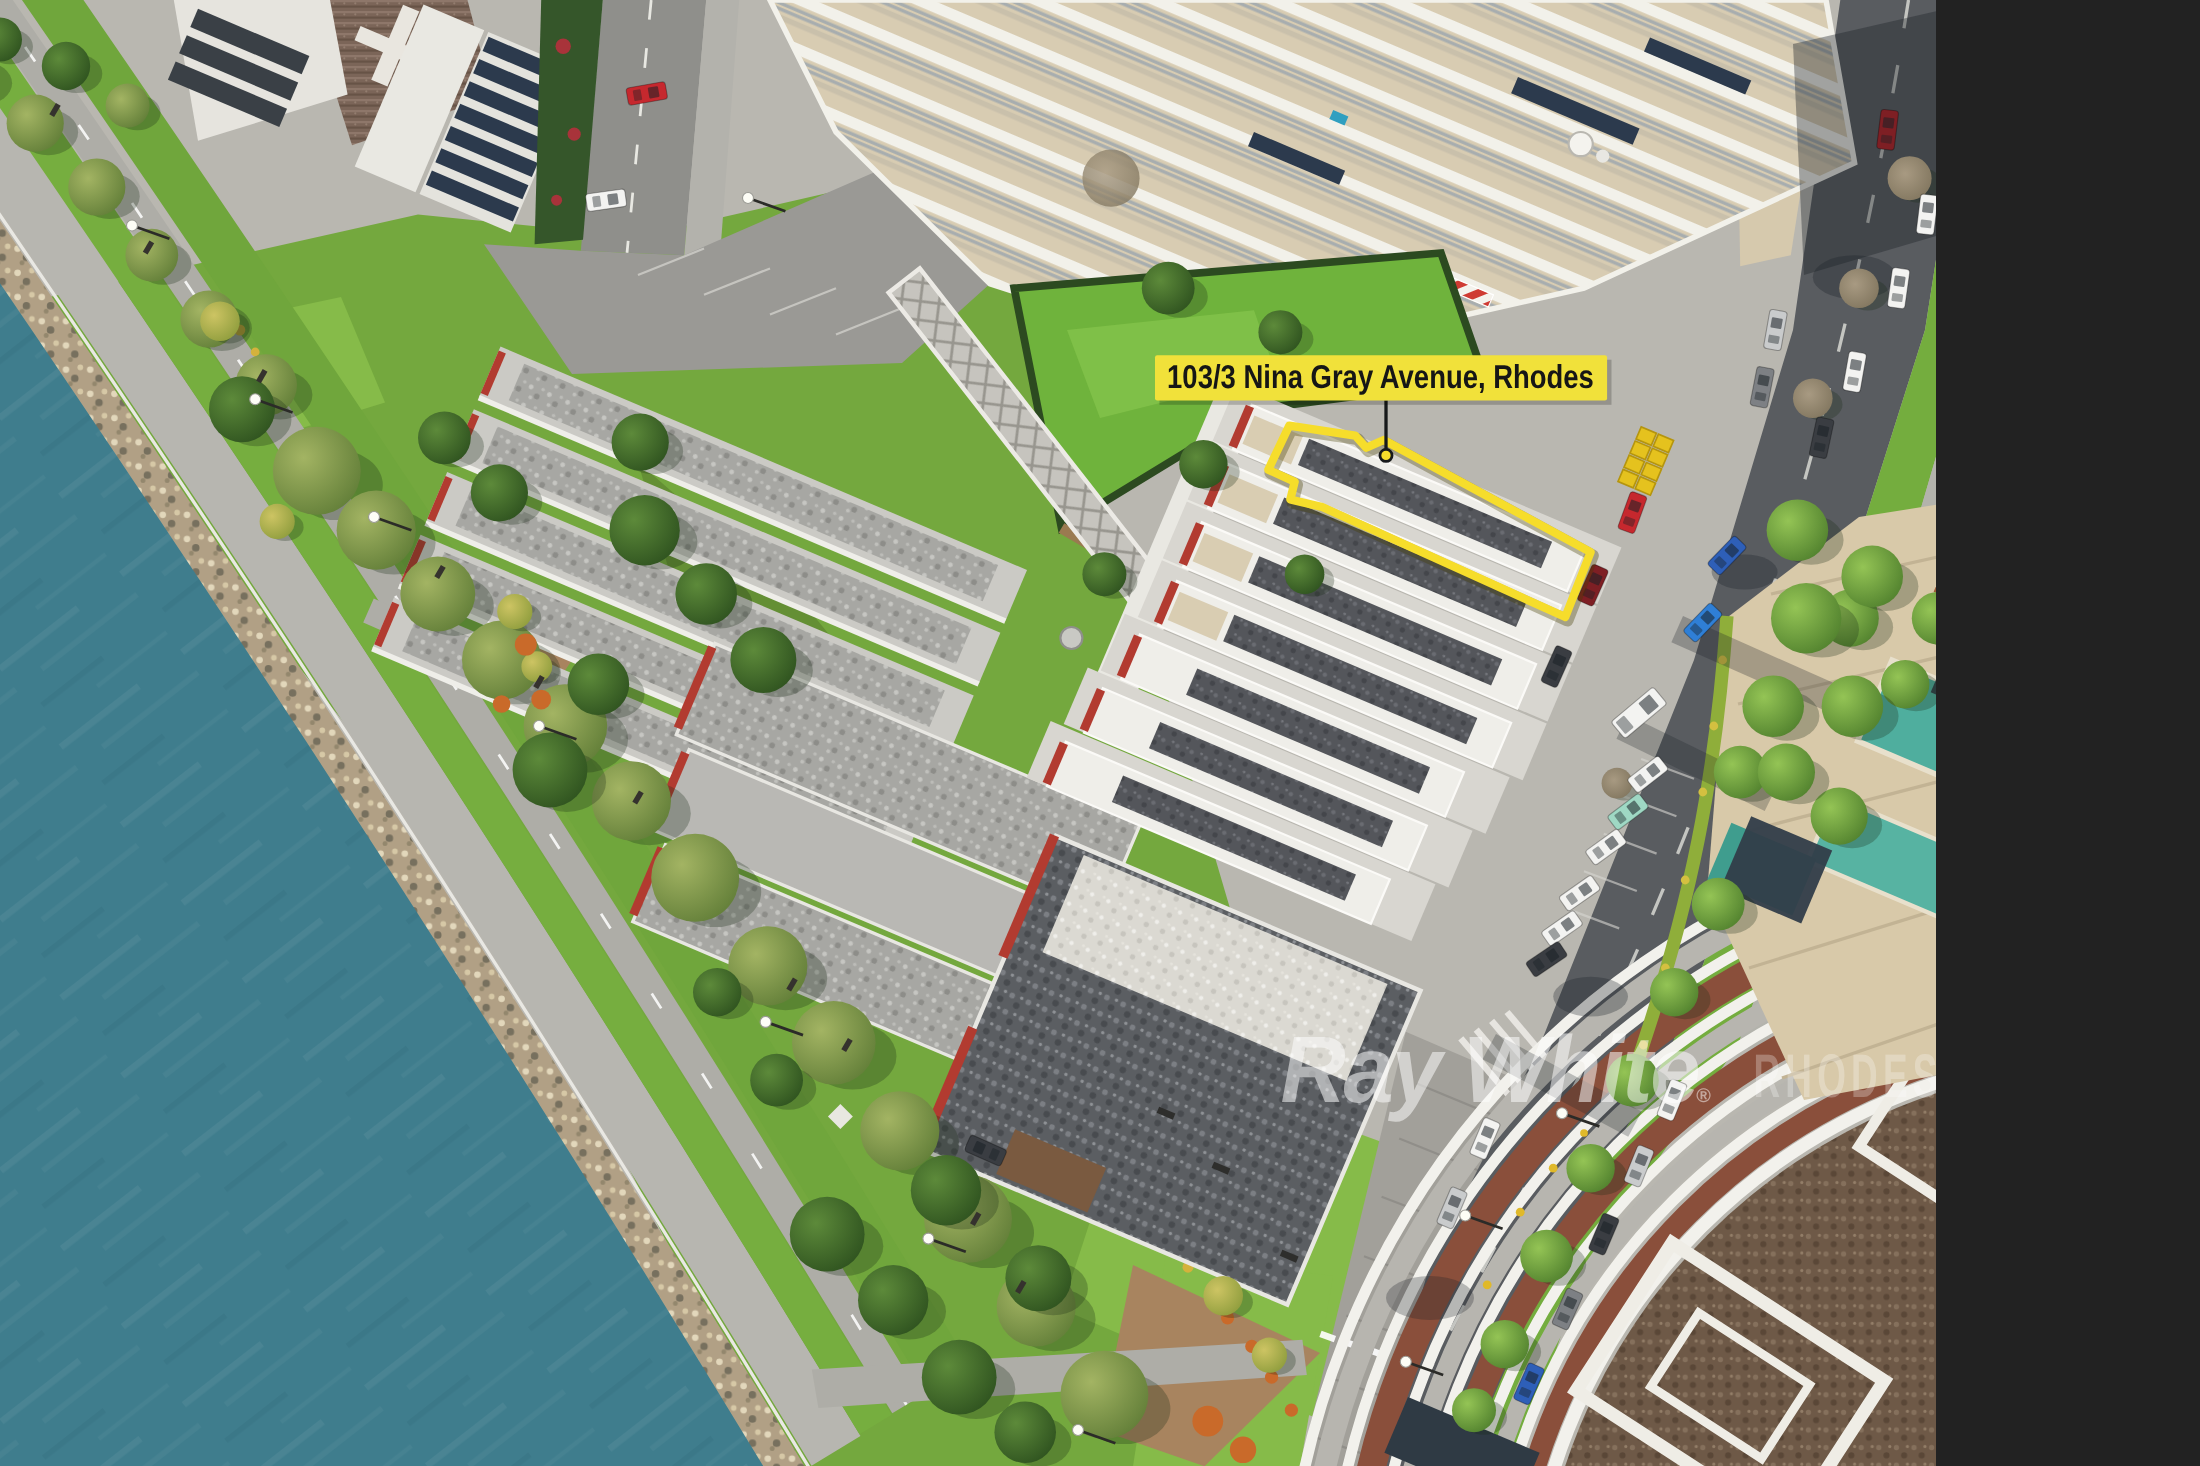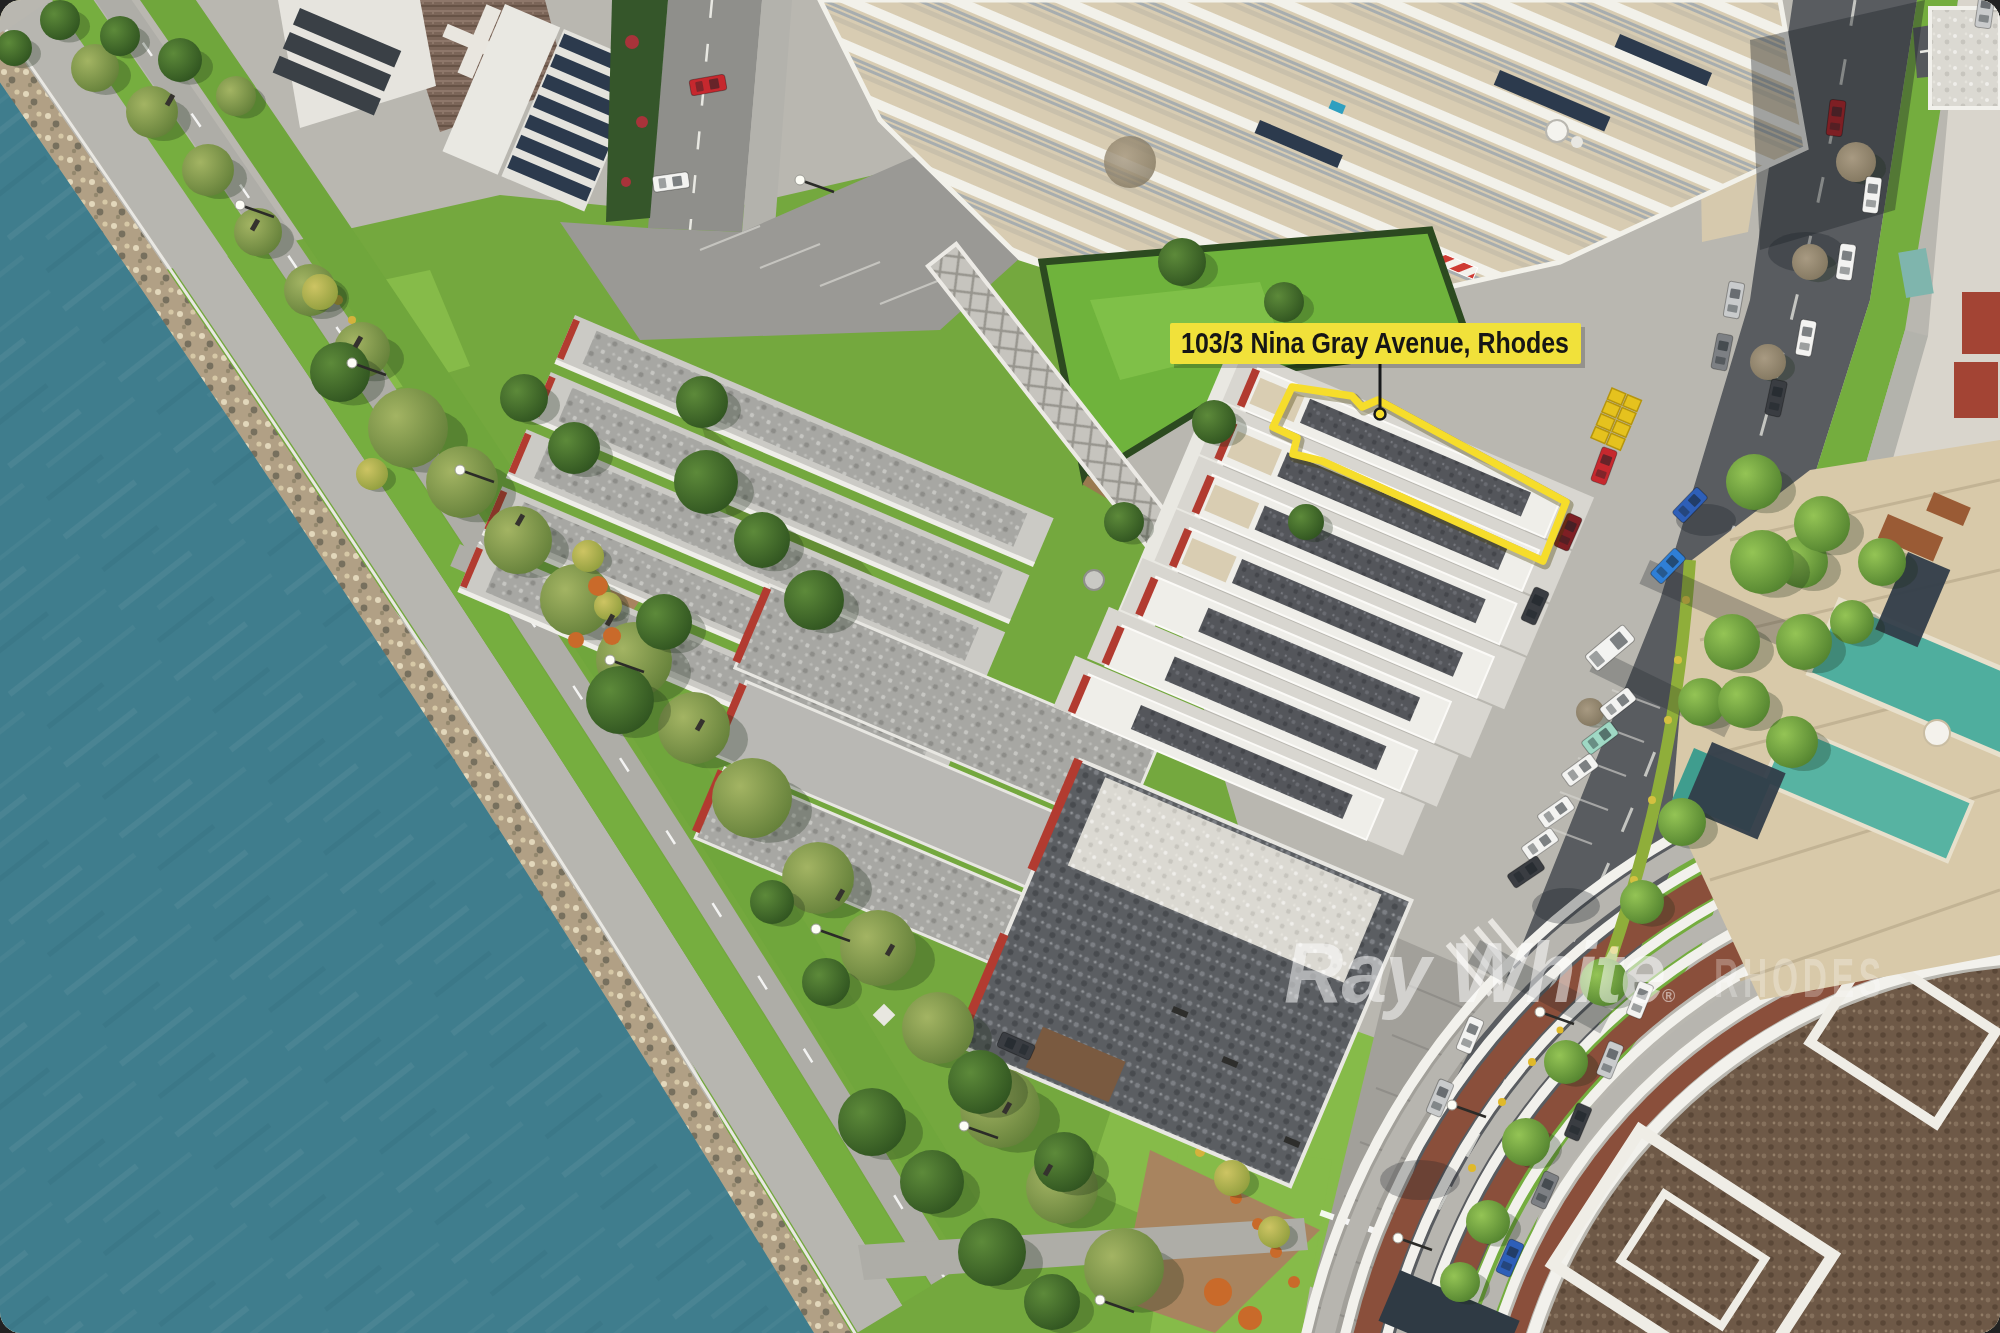--- a/index.html
+++ b/index.html
@@ -1,17 +1,17 @@
 <!DOCTYPE html>
 <html><head>
 <meta charset="utf-8">
 <style>
   html,body{margin:0;padding:0;background:#222;}
-  .stage{position:relative;width:2000px;height:1333px;overflow:hidden;background:#fef9c3;
-         font-family:"Liberation Sans", sans-serif;border-radius:21px;}
+  .stage{position:relative;width:1760px;height:1333px;overflow:hidden;background:#fef9c3;
+         font-family:"Liberation Sans", sans-serif;}
   .stage svg{position:absolute;left:0;top:0;width:100%;height:100%;display:block;}
   text{font-family:"Liberation Sans", sans-serif;}
 </style>
 </head>
 <body>
 
 <div class="stage">
 <svg viewBox="0 0 2000 1333" preserveAspectRatio="xMidYMid slice">
 <defs>
   <radialGradient id="treeD" cx="0.35" cy="0.35" r="0.8">

